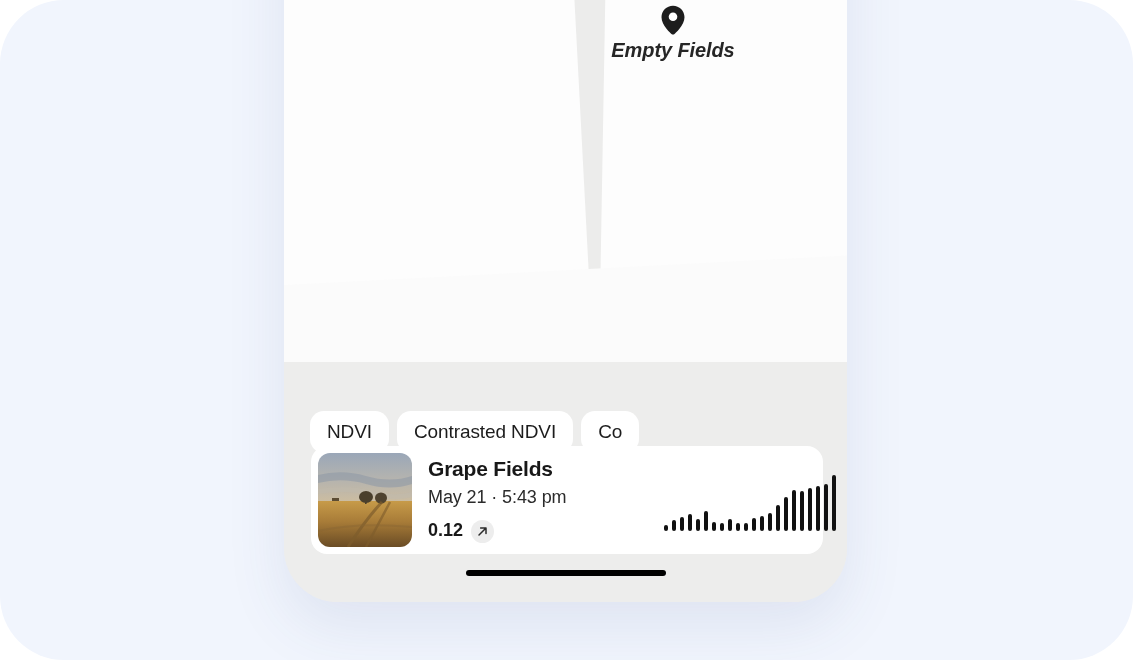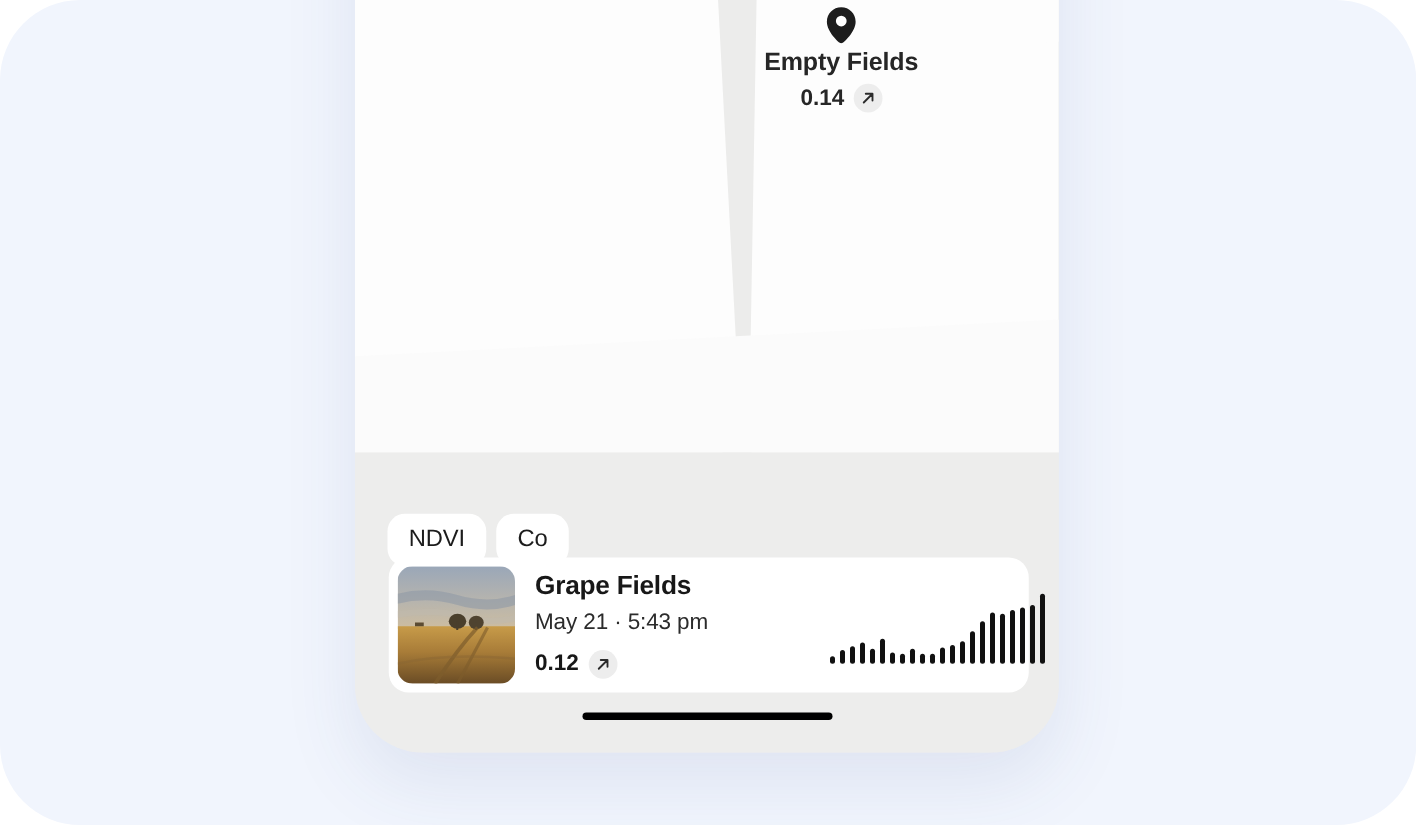--- a/index.html
+++ b/index.html
@@ -81,20 +81,21 @@
   .p-bottom {
     left: -60px; top: 420px;
     width: 700px; height: 260px;
     border-radius: 30px;
     transform: rotate(-3deg);
   }
   .marker {
     position: absolute;
     text-align: center;
     white-space: nowrap;
+    font-style: italic;
   }
   .marker .pin {
     display: block;
     margin: 0 auto 4px auto;
     width: 26px;
     height: 30px;
   }
   .marker .m-name {
     font-size: 20px;
     font-weight: bold;
@@ -250,36 +251,29 @@
       <div class="parcel p-mid"></div>
       <div class="parcel p-right"></div>
       <div class="parcel shade p-bottom"></div>
 
       <div class="marker marker-a">
         <svg class="pin" viewBox="0 0 26 30">
           <path d="M13 0.8C6.6 0.8 1.5 5.9 1.5 12.3c0 8.2 9.6 16.4 10 16.7.9.8 2.1.8 3 0 .4-.3 10-8.5 10-16.7C24.5 5.9 19.4.8 13 .8z" fill="#1d1d1d"></path>
           <circle cx="13" cy="11.8" r="4.3" fill="#ffffff"></circle>
         </svg>
         <div class="m-name">Empty Fields</div>
-        <div class="m-row">
-          <span class="m-val">0.14</span>
-          <span class="badge">
-            <svg width="13" height="13" viewBox="0 0 13 13">
-              <path d="M3 10 L10 3 M4.6 3 H10 V8.4" fill="none" stroke="#2b2b2b" stroke-width="1.5" stroke-linecap="round" stroke-linejoin="round"></path>
-            </svg>
-          </span>
-        </div>
       </div>
 
     </div>
 
     <div class="sheet">
 
       <div class="chips">
         <div class="chip">NDVI</div>
+        <div class="chip">Contrasted NDVI</div>
         <div class="chip">Co</div>
       </div>
 
       <div class="field-card">
 
         <div class="thumb">
           <svg viewBox="0 0 94 94" preserveAspectRatio="none">
             <defs>
               <linearGradient id="sky" x1="0" y1="0" x2="0" y2="1">
                 <stop offset="0%" stop-color="#9aa7b8"></stop>

